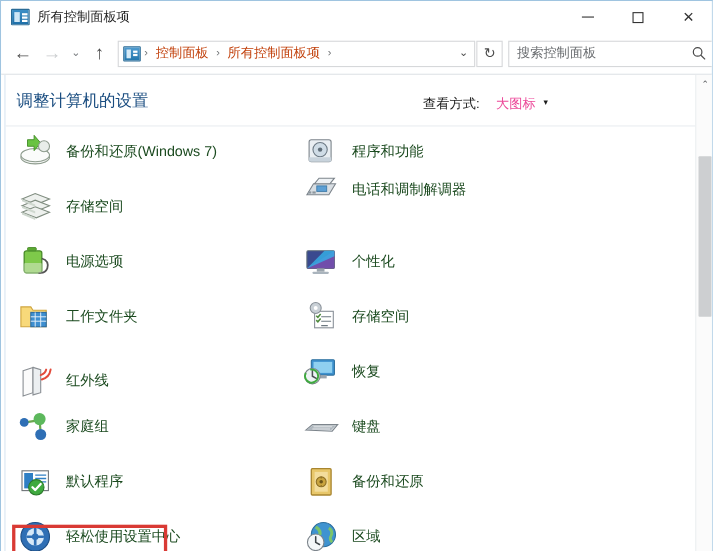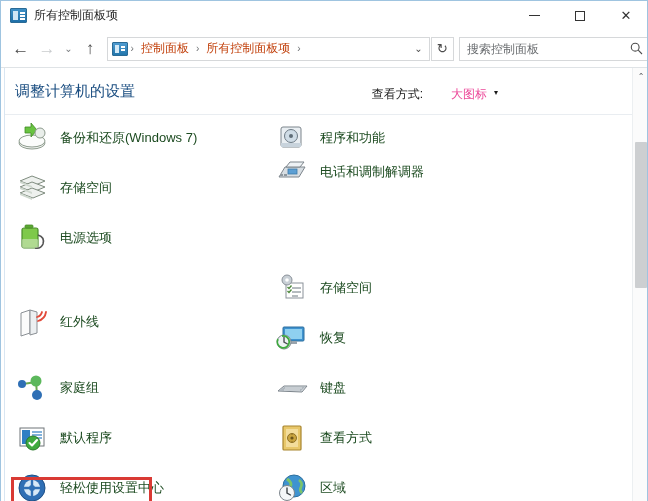--- a/index.html
+++ b/index.html
@@ -199,21 +199,21 @@
     border: 1px solid #d6d8da;
     background: #ffffff;
     display: flex;
     align-items: center;
     box-sizing: border-box;
   }
   .search-input {
     flex: 1;
     border: none;
     outline: none;
-    font-family: Liberation Sans, sans-serif;
+    font-family: Liberation Mono, monospace;
     font-size: 12px;
     color: #1b1b1b;
     padding-left: 7px;
     background: transparent;
   }
   .search-input::placeholder { color: #6a6d70; opacity: 1; }
   .search-icon {
     width: 24px;
     display: flex;
     align-items: center;
@@ -250,21 +250,21 @@
   .page-title {
     position: absolute;
     left: 14px;
     top: 14px;
     font-size: 15px;
     color: #1a4d80;
     white-space: nowrap;
   }
   .view-by {
     position: absolute;
-    right: 92px;
+    right: 79px;
     top: 18px;
     font-size: 12px;
     color: #1b1b1b;
     white-space: nowrap;
   }
   .view-value {
     position: absolute;
     right: 28px;
     top: 18px;
     font-size: 12px;
@@ -463,22 +463,37 @@
             <g fill="#cfd8cf">
               <path d="M5 10 l12 5 0 2 -12 -5 z"></path>
               <path d="M5 16 l12 5 0 2 -12 -5 z"></path>
               <path d="M5 22 l12 5 0 2 -12 -5 z"></path>
             </g>
           </svg>
         </span>
         <span class="label">存储空间</span>
       </div>
 
-
-      <div class="item col-left" style="top:184px">
+      <div class="item col-left" style="top:150px">
+        <span class="icon-box">
+          <svg width="36" height="34" viewBox="0 0 36 34">
+            <path d="M4 8 l9 0 2 3 12 0 0 15 -23 0 z" fill="#f8d97a" stroke="#cfa53e" stroke-width="1"></path>
+            <rect x="13" y="13" width="14" height="13" fill="#3e8fd0" stroke="#2c6ca3" stroke-width="1"></rect>
+            <g stroke="#ffffff" stroke-width="0.9" opacity="0.85">
+              <line x1="13" y1="17" x2="27" y2="17"></line>
+              <line x1="13" y1="21" x2="27" y2="21"></line>
+              <line x1="17" y1="13" x2="17" y2="26"></line>
+              <line x1="22" y1="13" x2="22" y2="26"></line>
+            </g>
+          </svg>
+        </span>
+        <span class="label">工作文件夹</span>
+      </div>
+
+      <div class="item col-left" style="top:208px">
         <span class="icon-box">
           <svg width="36" height="34" viewBox="0 0 36 34">
             <path d="M6 8 l9 -3 0 23 -9 3 z" fill="#fbfbfb" stroke="#8a8f94" stroke-width="1"></path>
             <path d="M15 5 l7 2 0 21 -7 2 z" fill="#eceff1" stroke="#8a8f94" stroke-width="1"></path>
             <g fill="none" stroke="#e24a3a" stroke-width="1.8" stroke-linecap="round">
               <path d="M22 12 q4 -1 5 -5"></path>
               <path d="M23 16 q7 -2 8 -9"></path>
             </g>
           </svg>
         </span>
@@ -553,20 +568,32 @@
             <rect x="13" y="14" width="9" height="5" fill="#5c9fd4" stroke="#3d7aa8" stroke-width="0.8"></rect>
             <g fill="#8e979e">
               <rect x="5" y="19" width="3" height="2"></rect>
               <rect x="9" y="19" width="3" height="2"></rect>
             </g>
           </svg>
         </span>
         <span class="label">电话和调制解调器</span>
       </div>
 
+      <div class="item col-right" style="top:100px">
+        <span class="icon-box">
+          <svg width="36" height="34" viewBox="0 0 36 34">
+            <rect x="4" y="7" width="25" height="16" rx="1" fill="#3a4a8f" stroke="#5f6d78" stroke-width="1"></rect>
+            <path d="M4 23 L29 7 L29 23 z" fill="#7b4fb0" opacity="0.85"></path>
+            <path d="M4 23 L20 7 L29 7 L29 12 z" fill="#35b2e8" opacity="0.8"></path>
+            <rect x="13" y="23" width="7" height="3" fill="#9aa4ad"></rect>
+            <rect x="9" y="26" width="15" height="2" rx="1" fill="#aab4bd"></rect>
+          </svg>
+        </span>
+        <span class="label">个性化</span>
+      </div>
 
       <div class="item col-right" style="top:150px">
         <span class="icon-box">
           <svg width="36" height="34" viewBox="0 0 36 34">
             <rect x="11" y="12" width="17" height="15" fill="#ffffff" stroke="#8a9199" stroke-width="1"></rect>
             <g stroke="#6d7880" stroke-width="1">
               <line x1="17" y1="17" x2="26" y2="17"></line>
               <line x1="17" y1="21" x2="26" y2="21"></line>
               <line x1="17" y1="25" x2="23" y2="25"></line>
             </g>
@@ -615,21 +642,21 @@
             <rect x="8" y="5" width="18" height="24" rx="1" fill="#e8c76a" stroke="#a8852f" stroke-width="1.2"></rect>
             <rect x="11" y="8" width="12" height="18" fill="#f3dd9c"></rect>
             <circle cx="17" cy="17" r="4.5" fill="#c9a43f" stroke="#8e7026" stroke-width="1"></circle>
             <circle cx="17" cy="17" r="1.6" fill="#6b5419"></circle>
             <g stroke="#8e7026" stroke-width="1">
               <line x1="17" y1="12.5" x2="17" y2="14"></line>
               <line x1="17" y1="20" x2="17" y2="21.5"></line>
             </g>
           </svg>
         </span>
-        <span class="label">查看方式</span>
+        <span class="label">备份和还原</span>
       </div>
 
       <div class="item col-right" style="top:350px">
         <span class="icon-box">
           <svg width="36" height="34" viewBox="0 0 36 34">
             <circle cx="19" cy="15" r="11" fill="#3f93d0" stroke="#2d6f9e" stroke-width="1"></circle>
             <path d="M12 8 q6 4 3 8 q-3 4 2 7" fill="none" stroke="#7cc46a" stroke-width="3"></path>
             <path d="M24 9 q4 3 2 7 q-2 3 1 6" fill="none" stroke="#7cc46a" stroke-width="2.6"></path>
             <circle cx="12" cy="22" r="7.5" fill="#f4f7f9" stroke="#7d858c" stroke-width="1"></circle>
             <path d="M12 17 L12 22 L15.5 24" fill="none" stroke="#3f4549" stroke-width="1.4" stroke-linecap="round"></path>

